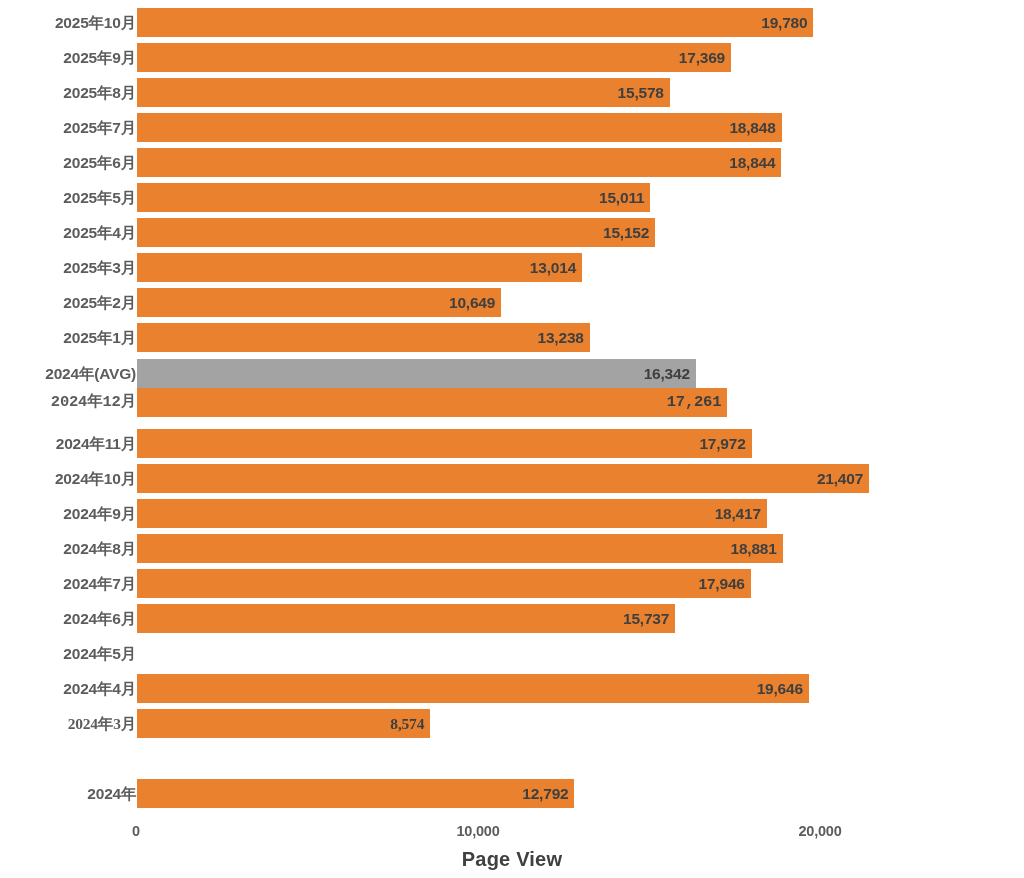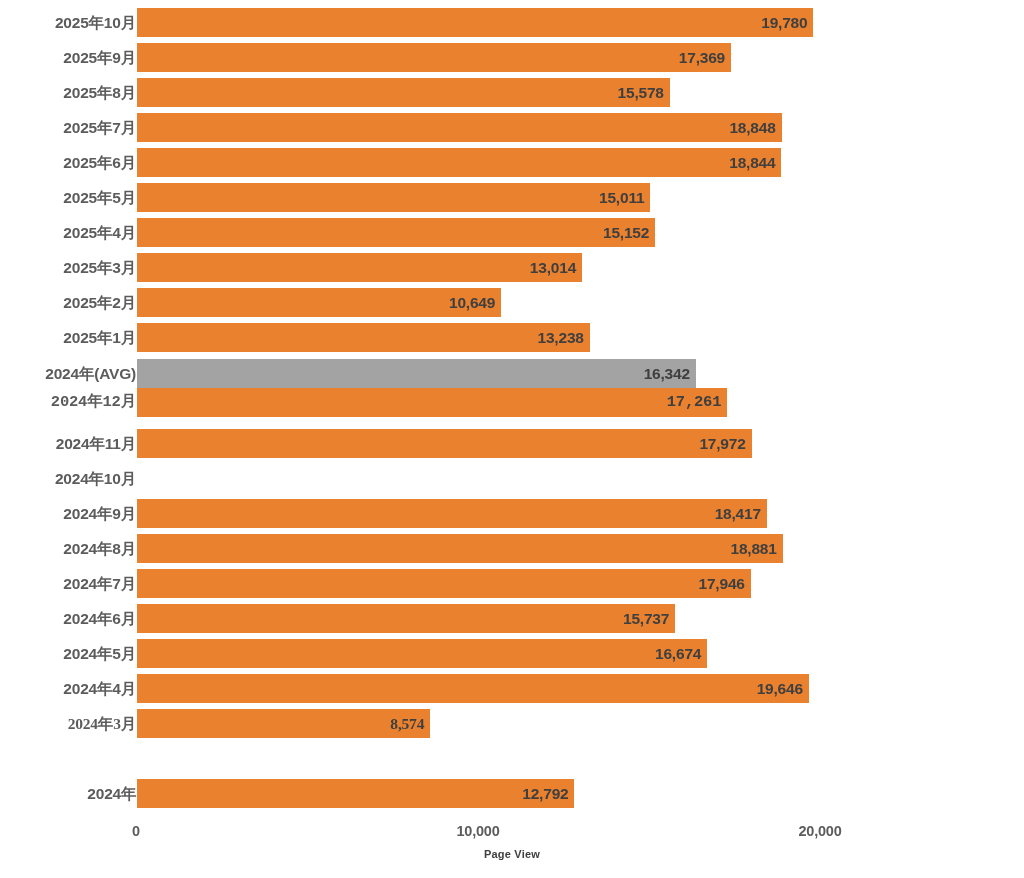--- a/index.html
+++ b/index.html
@@ -95,21 +95,21 @@
     color: #5c5c5c;
     white-space: nowrap;
     letter-spacing: -0.2px;
   }
   .axis-title {
     position: absolute;
     top: 30px;
     left: 0;
     width: 1024px;
     text-align: center;
-    font-size: 11px;
+    font-size: 20px;
     font-weight: bold;
     color: #404040;
     letter-spacing: 0.2px;
   }
 </style>
 </head>
 <body>
 
 <div id="chart-root">
 
@@ -187,20 +187,23 @@
         </div>
       </div>
       <div class="row" style="top: 428.6px;">
         <div class="row-label">2024年11月</div>
         <div class="bar" style="width: 614.642px;">
           <span class="bar-value">17,972</span>
         </div>
       </div>
       <div class="row" style="top: 463.65px;">
         <div class="row-label">2024年10月</div>
+        <div class="bar" style="width: 732.119px;">
+          <span class="bar-value">21,407</span>
+        </div>
       </div>
       <div class="row" style="top: 498.7px;">
         <div class="row-label">2024年9月</div>
         <div class="bar" style="width: 629.861px;">
           <span class="bar-value">18,417</span>
         </div>
       </div>
       <div class="row" style="top: 533.75px;">
         <div class="row-label">2024年8月</div>
         <div class="bar" style="width: 645.73px;">
@@ -214,23 +217,20 @@
         </div>
       </div>
       <div class="row" style="top: 603.85px;">
         <div class="row-label">2024年6月</div>
         <div class="bar" style="width: 538.205px;">
           <span class="bar-value">15,737</span>
         </div>
       </div>
       <div class="row" style="top: 638.9px;">
         <div class="row-label">2024年5月</div>
-        <div class="bar" style="width: 570.251px;">
-          <span class="bar-value">16,674</span>
-        </div>
       </div>
       <div class="row" style="top: 673.95px;">
         <div class="row-label">2024年4月</div>
         <div class="bar" style="width: 671.893px;">
           <span class="bar-value">19,646</span>
         </div>
       </div>
       <div class="row" style="top: 709px; font-family: Liberation Serif, serif;">
         <div class="row-label">2024年3月</div>
         <div class="bar" style="width: 293.231px;">

